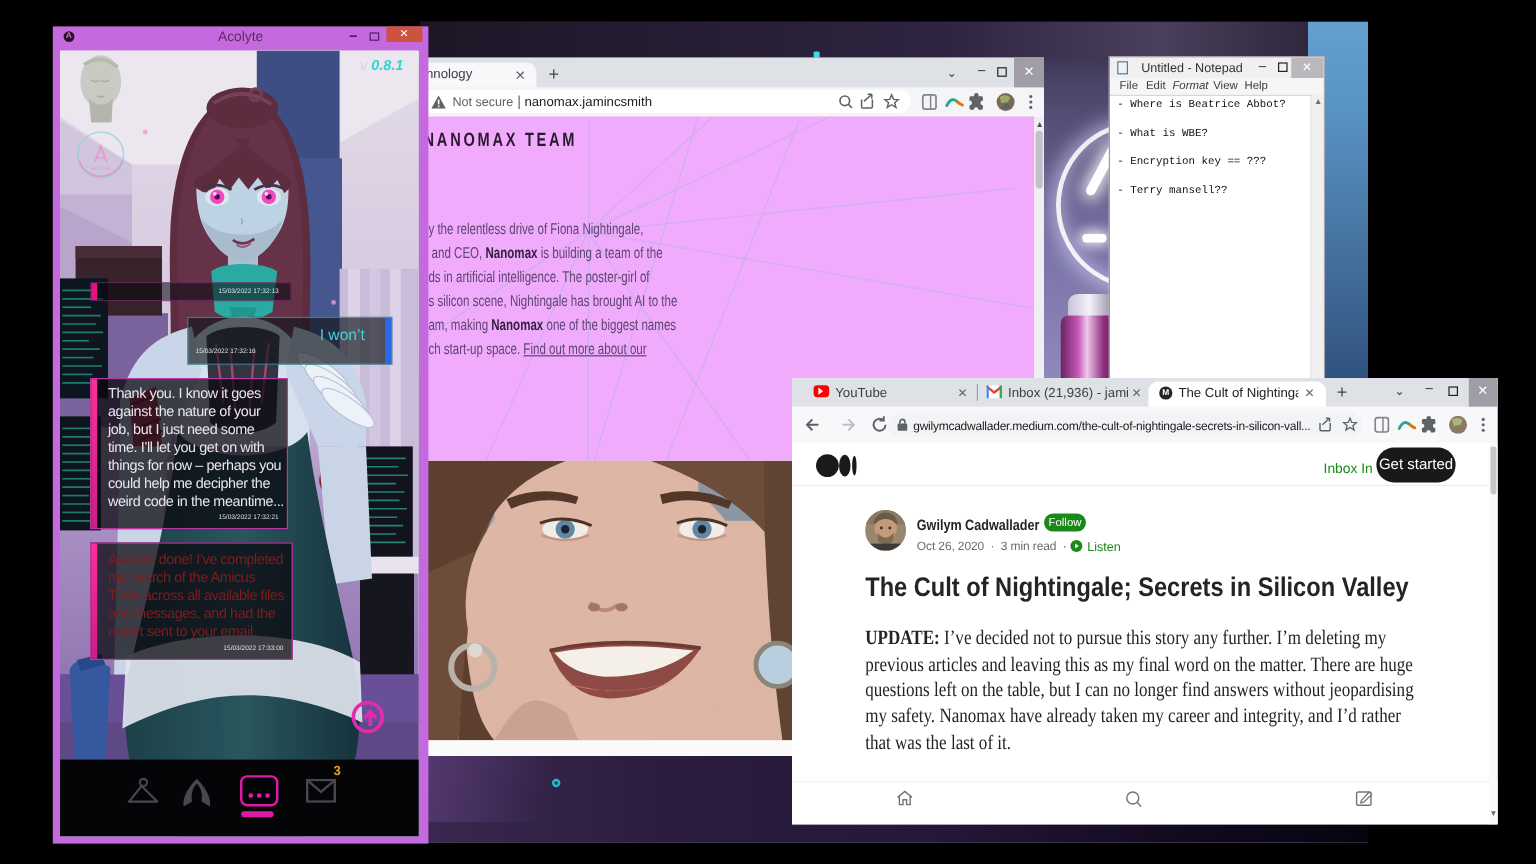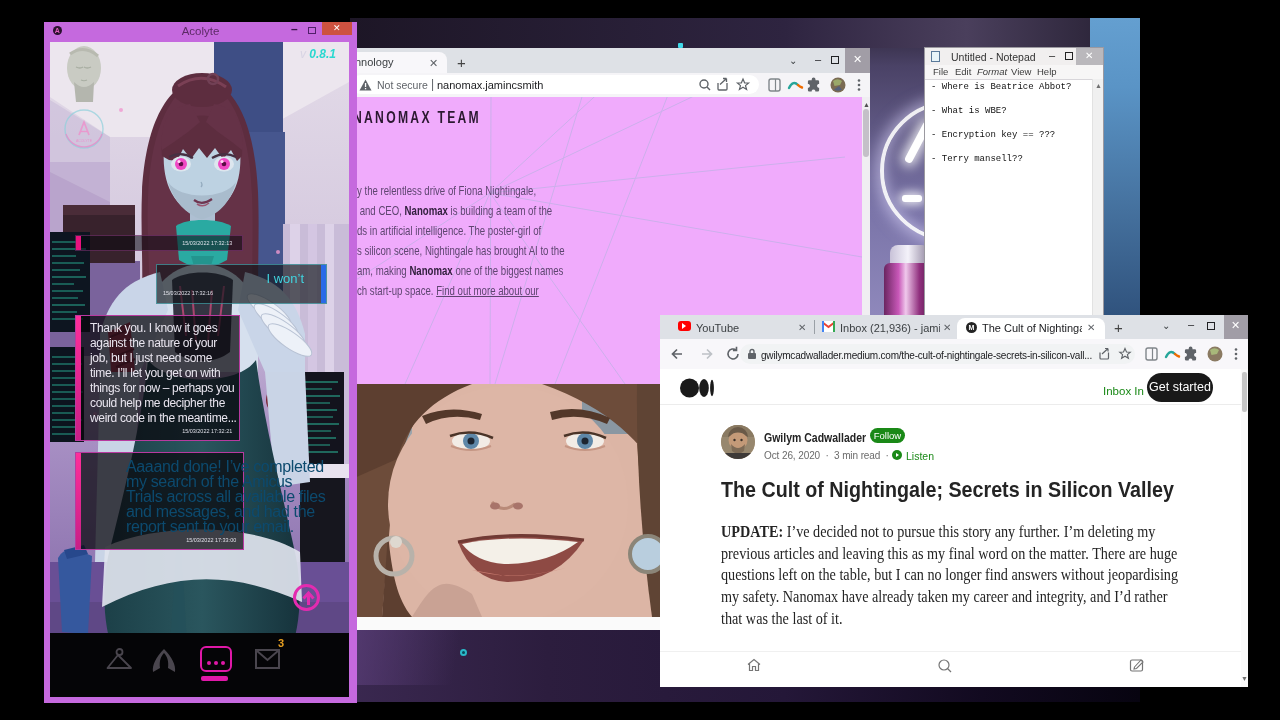--- a/index.html
+++ b/index.html
@@ -485,21 +485,21 @@
       <div class="abs" style="left:14px;top:5px;font-size:12px;letter-spacing:-0.35px;line-height:15.1px;color:#e9e5ef;white-space:nowrap;">Thank you. I know it goes<br>against the nature of your<br>job, but I just need some<br>time. I’ll let you get on with<br>things for now – perhaps you<br>could help me decipher the<br>weird code in the meantime...</div>
       <div class="abs" style="right:7px;bottom:6px;font-size:7px;color:rgba(240,240,248,0.9);transform:scale(0.78);transform-origin:100% 100%;">15/03/2022 17:32:21</div>
     </div>
     <div class="abs" style="left:106px;top:222px;width:171px;height:40px;background:rgba(16,22,26,0.66);border:1px solid rgba(80,200,210,0.55);">
       <div class="abs" style="right:0;top:0;width:5px;height:38px;background:#2a6ae8;"></div>
       <div class="abs" style="right:22px;top:6px;font-size:13px;color:#41d3de;">I won’t</div>
       <div class="abs" style="left:6px;bottom:7px;font-size:7px;color:rgba(240,240,248,0.9);transform:scale(0.78);transform-origin:0 100%;">15/03/2022 17:32:16</div>
     </div>
     <div class="abs" style="left:25px;top:410px;width:169px;height:98px;background:rgba(10,8,14,0.74);border:1px solid #b83aa0;">
       <div class="abs" style="left:0;top:0;width:5px;height:100%;background:linear-gradient(180deg,#ff2e9a,#c81f86);"></div>
-      <div class="abs" style="left:14px;top:6px;font-size:16px;letter-spacing:-0.35px;line-height:15.1px;color:#0c4a6e;white-space:nowrap;margin-left:36px;">Aaaand done! I’ve completed<br>my search of the Amicus<br>Trials across all available files<br>and messages, and had the<br>report sent to your email.</div>
+      <div class="abs" style="left:14px;top:6px;font-size:12px;letter-spacing:-0.35px;line-height:15.1px;color:#7f1d1d;white-space:nowrap;">Aaaand done! I’ve completed<br>my search of the Amicus<br>Trials across all available files<br>and messages, and had the<br>report sent to your email.</div>
       <div class="abs" style="right:7px;bottom:6px;font-size:7px;color:rgba(240,240,248,0.9);transform:scale(0.78);transform-origin:100% 100%;">15/03/2022 17:33:00</div>
     </div>
     <div class="abs" style="left:243px;top:542px;width:27px;height:27px;border-radius:50%;border:3px solid #e32bb0;">
       <svg class="abs" style="left:3.5px;top:3px;" width="17" height="17" viewBox="0 0 17 17">
         <path d="M8.5 15 V4 M3.5 8.5 L8.5 3 L13.5 8.5" fill="none" stroke="#e32bb0" stroke-width="3"></path>
       </svg>
     </div>
 
     <div class="abs" style="left:0;top:591px;width:299px;height:64px;background:#050507;">
       <svg class="abs" style="left:56px;top:14px;" width="26" height="24" viewBox="0 0 26 24">

